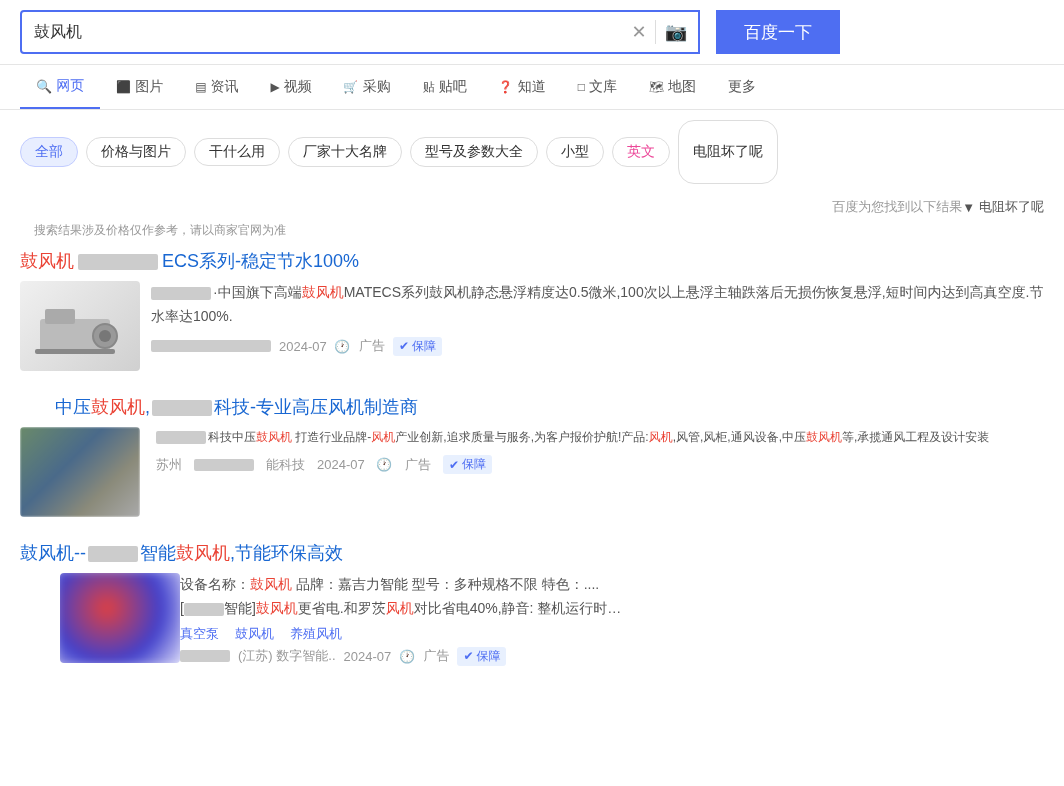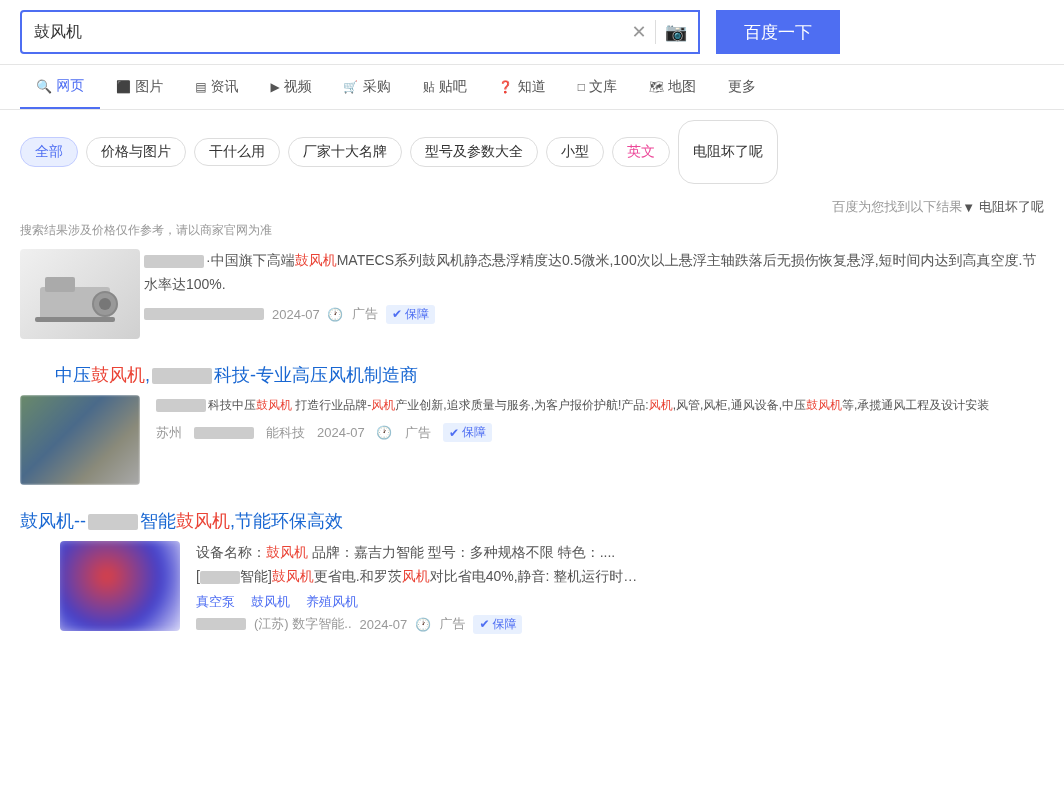--- a/index.html
+++ b/index.html
@@ -74,26 +74,29 @@
 </div>
 
 <div style="display:flex;justify-content:flex-end;align-items:center;padding:4px 20px;color:#999;font-size:13px;">
   <span>百度为您找到以下结果</span>
   <div style="display:flex;align-items:center;gap:4px;color:#555;cursor:pointer;font-size:13px;">
     <span>▼</span>
     <span>电阻坏了呢</span>
   </div>
 </div>
 
-<div style="padding:2px 20px 10px;color:#999;font-size:12px;">搜索结果涉及价格仅作参考，请以商家官网为准</div>
+<div style="padding:2px 20px 10px;color:#999;font-size:12px;margin-left:14px;">搜索结果涉及价格仅作参考，请以商家官网为准</div>
 
 <div style="padding:0 20px;">
 
   <div style="margin-bottom:24px;">
-    <div style="display:flex;gap:4px;">
+    <a href="#" style="font-size:18px;color:#1967d2;cursor:pointer;text-decoration:none;display:block;margin-bottom:8px;">
+      <span style="color:#ea4335;">鼓风机</span><span style="display:inline-block;background:#ccc;border-radius:2px;width:80px;height:16px;vertical-align:middle;margin:0 4px;"></span><span>ECS系列-稳定节水100%</span>
+    </a>
+    <div style="display:flex;gap:11px;">
       <div style="width:120px;height:90px;flex-shrink:0;border-radius:4px;overflow:hidden;background:linear-gradient(135deg,#f0f0f0 0%,#e0e0e0 50%,#d0d0d0 100%);display:flex;align-items:center;justify-content:center;">
 
         <svg width="100" height="75" viewBox="0 0 100 75">
           <rect x="10" y="30" width="70" height="35" rx="3" fill="#bbb"></rect>
           <rect x="15" y="20" width="30" height="15" rx="2" fill="#aaa"></rect>
           <circle cx="75" cy="47" r="12" fill="#999" stroke="#888" stroke-width="2"></circle>
           <circle cx="75" cy="47" r="6" fill="#777"></circle>
           <rect x="5" y="60" width="80" height="5" rx="2" fill="#888"></rect>
         </svg>
       </div>
@@ -140,21 +143,21 @@
           </span>
         </div>
       </div>
     </div>
   </div>
 
   <div style="margin-bottom:12px;">
     <a href="#" style="font-size:18px;color:#1967d2;cursor:pointer;text-decoration:none;display:block;margin-bottom:8px;">
       鼓风机--<span style="display:inline-block;background:#ccc;border-radius:2px;width:50px;height:16px;vertical-align:middle;margin:0 2px;"></span>智能<span style="color:#ea4335;">鼓风机</span>,节能环保高效
     </a>
-    <div style="display:flex;gap:16px;padding-left:40px;">
+    <div style="display:flex;padding-left:40px;">
       <div style="width:120px;height:90px;flex-shrink:0;border-radius:4px;overflow:hidden;">
         <div style="width:100%;height:100%;background:radial-gradient(circle at 40% 40%,#e04040 0%,#4040cc 55%,#f0f0ff 100%);filter:blur(5px);transform:scale(1.1);"></div>
       </div>
       <div>
         <div style="color:#555;font-size:14px;line-height:1.7;">
           设备名称：<span style="color:#ea4335;">鼓风机</span>  品牌：嘉吉力智能   型号：多种规格不限   特色：....
         </div>
         <div style="color:#555;font-size:14px;line-height:1.7;">
           [<span style="display:inline-block;background:#ccc;width:40px;height:13px;border-radius:2px;vertical-align:middle;"></span>智能]<span style="color:#ea4335;">鼓风机</span>更省电.和罗茨<span style="color:#ea4335;">风机</span>对比省电40%,静音: 整机运行时…
         </div>

